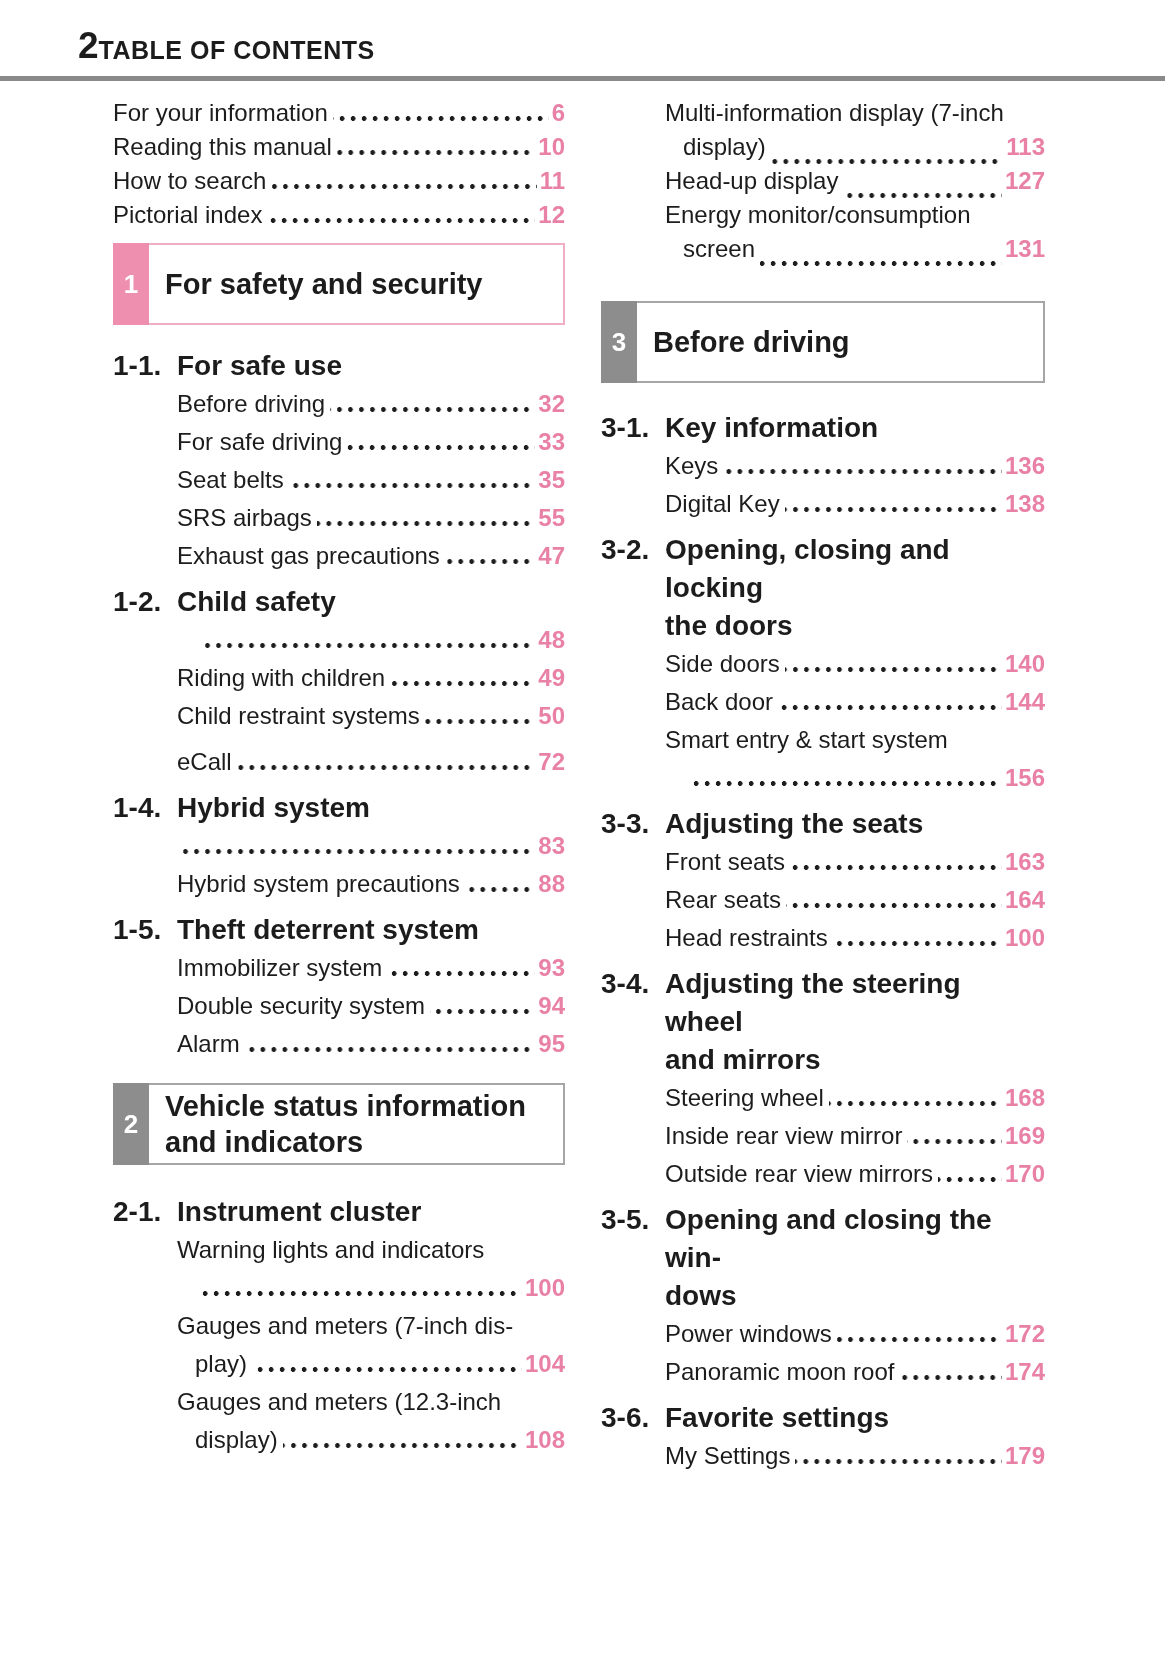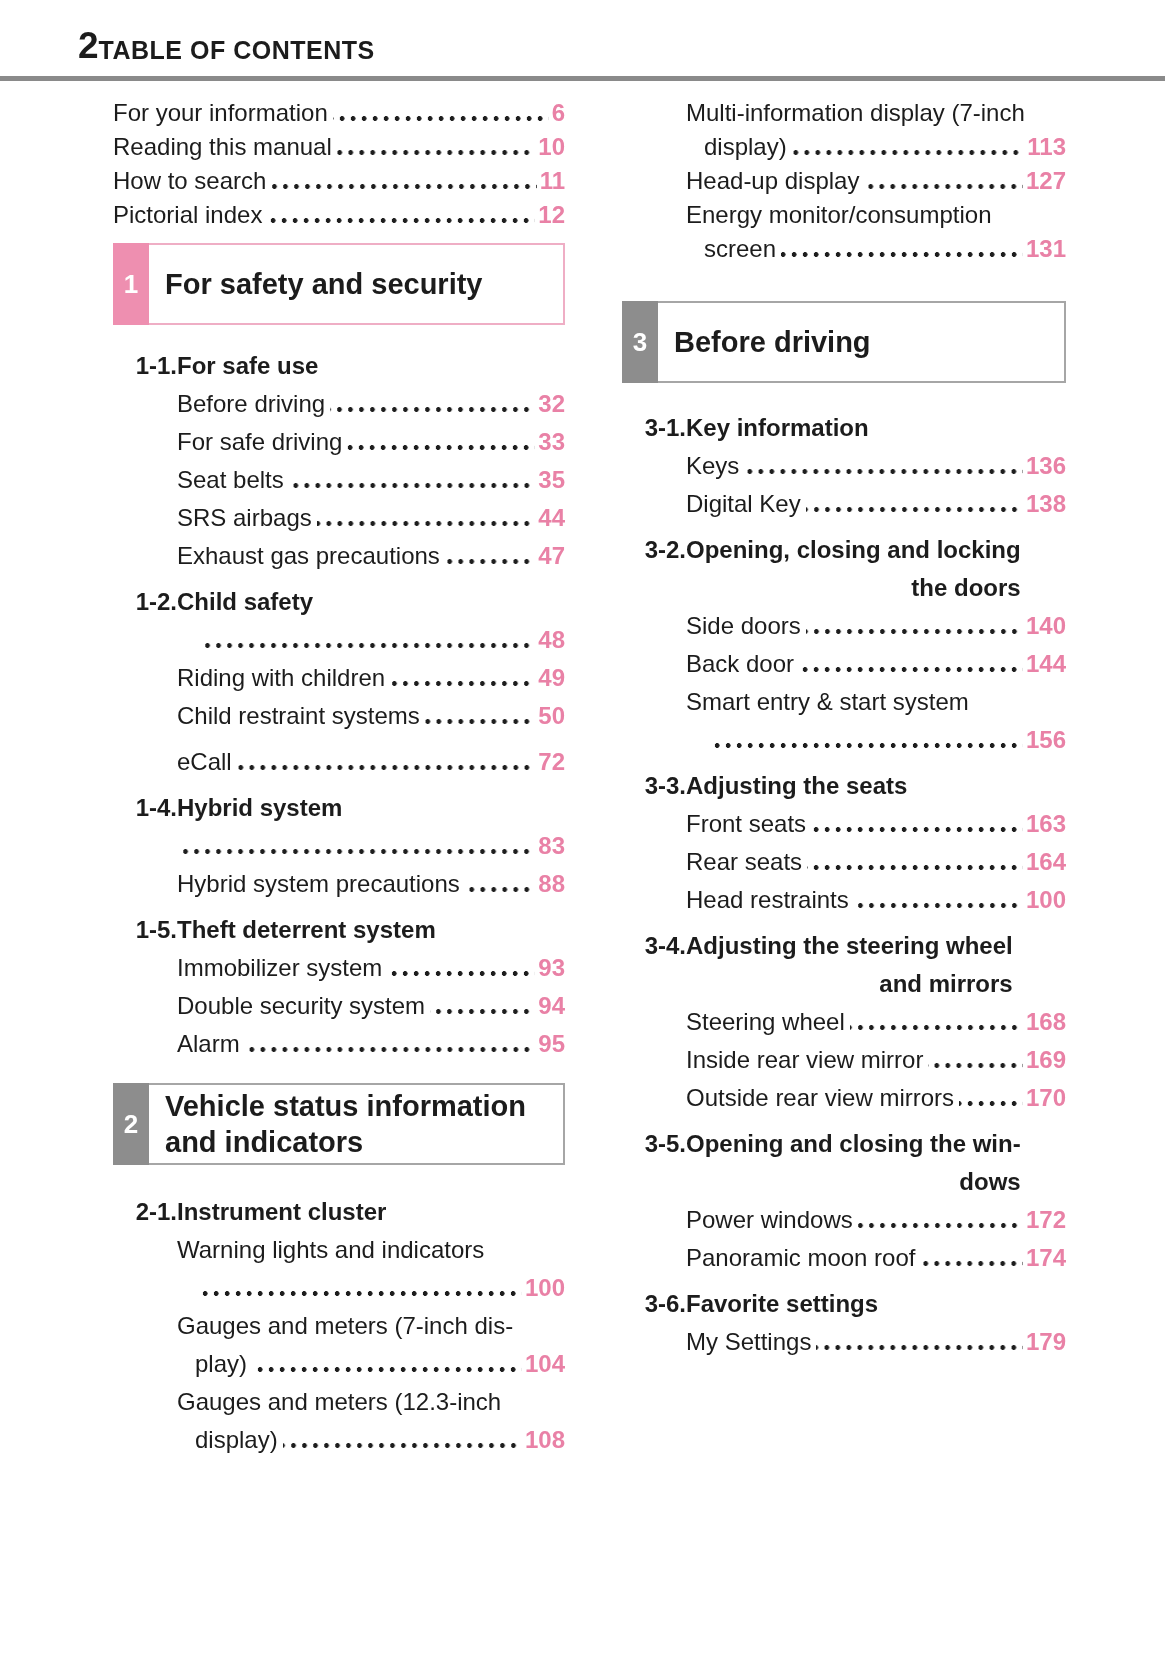--- a/index.html
+++ b/index.html
@@ -9,42 +9,42 @@
     color:#1c1c1c;
   }
   .header{
     height:76px;box-sizing:border-box;
     display:flex;align-items:flex-end;
     padding:0 0 12px 78px;
   }
   .pagenum{font-size:37px;font-weight:700;line-height:1;}
   .header-title{font-size:25px;font-weight:700;letter-spacing:.5px;line-height:1.1;}
   .rule{height:5px;background:#8a8a8a;}
-  .cols{display:flex;margin-top:15px;gap:21px;}
+  .cols{display:flex;margin-top:15px;}
   .col{box-sizing:border-box;}
   .col-left{margin-left:113px;width:452px;}
   .col-right{margin-left:36px;width:444px;}
 
   
   .line{display:flex;align-items:baseline;line-height:38px;font-size:24px;padding-left:64px;}
   .entries-top .line{padding-left:0;}
   .entries-top .line{line-height:34px;}
-  .entries-item.front .line{line-height:34px;}
+  .entries-item.front .line{line-height:34px;align-items:flex-end;}
   .line.cont{padding-left:82px;}
   .lbl{white-space:pre;}
   .leader{
     flex:1;min-width:14px;height:5px;margin:0 3px 0 5px;
     background-image:radial-gradient(circle at 2.2px 2.5px,#1d1d1d 2.1px,transparent 2.7px);
     background-size:11px 5px;background-repeat:repeat-x;background-position:right bottom;
   }
   .pg{font-weight:700;color:#e981a6;white-space:pre;}
 
   
   .section{margin-top:8px;}
-  .sec-head{display:flex;font-weight:700;font-size:24px;line-height:38px;text-align:right;}
+  .sec-head{display:flex;font-weight:700;font-size:28px;line-height:38px;}
   .sec-num{flex:none;width:64px;}
   .sec-title{white-space:pre-line;}
 
   
   .chapter{
     position:relative;box-sizing:border-box;height:82px;
     display:flex;align-items:center;
   }
   .chapter .tab{
     position:absolute;left:0;top:0;width:36px;height:100%;
@@ -131,21 +131,21 @@
             <div class="line">
               <span class="lbl">Seat belts</span>
               <span class="leader"></span>
               <span class="pg">35</span>
             </div>
           </div>
           <div class="entry">
             <div class="line">
               <span class="lbl">SRS airbags</span>
               <span class="leader"></span>
-              <span class="pg">44</span>
+              <span class="pg">55</span>
             </div>
           </div>
           <div class="entry">
             <div class="line">
               <span class="lbl">Exhaust gas precautions</span>
               <span class="leader"></span>
               <span class="pg">47</span>
             </div>
           </div>
         </div>

